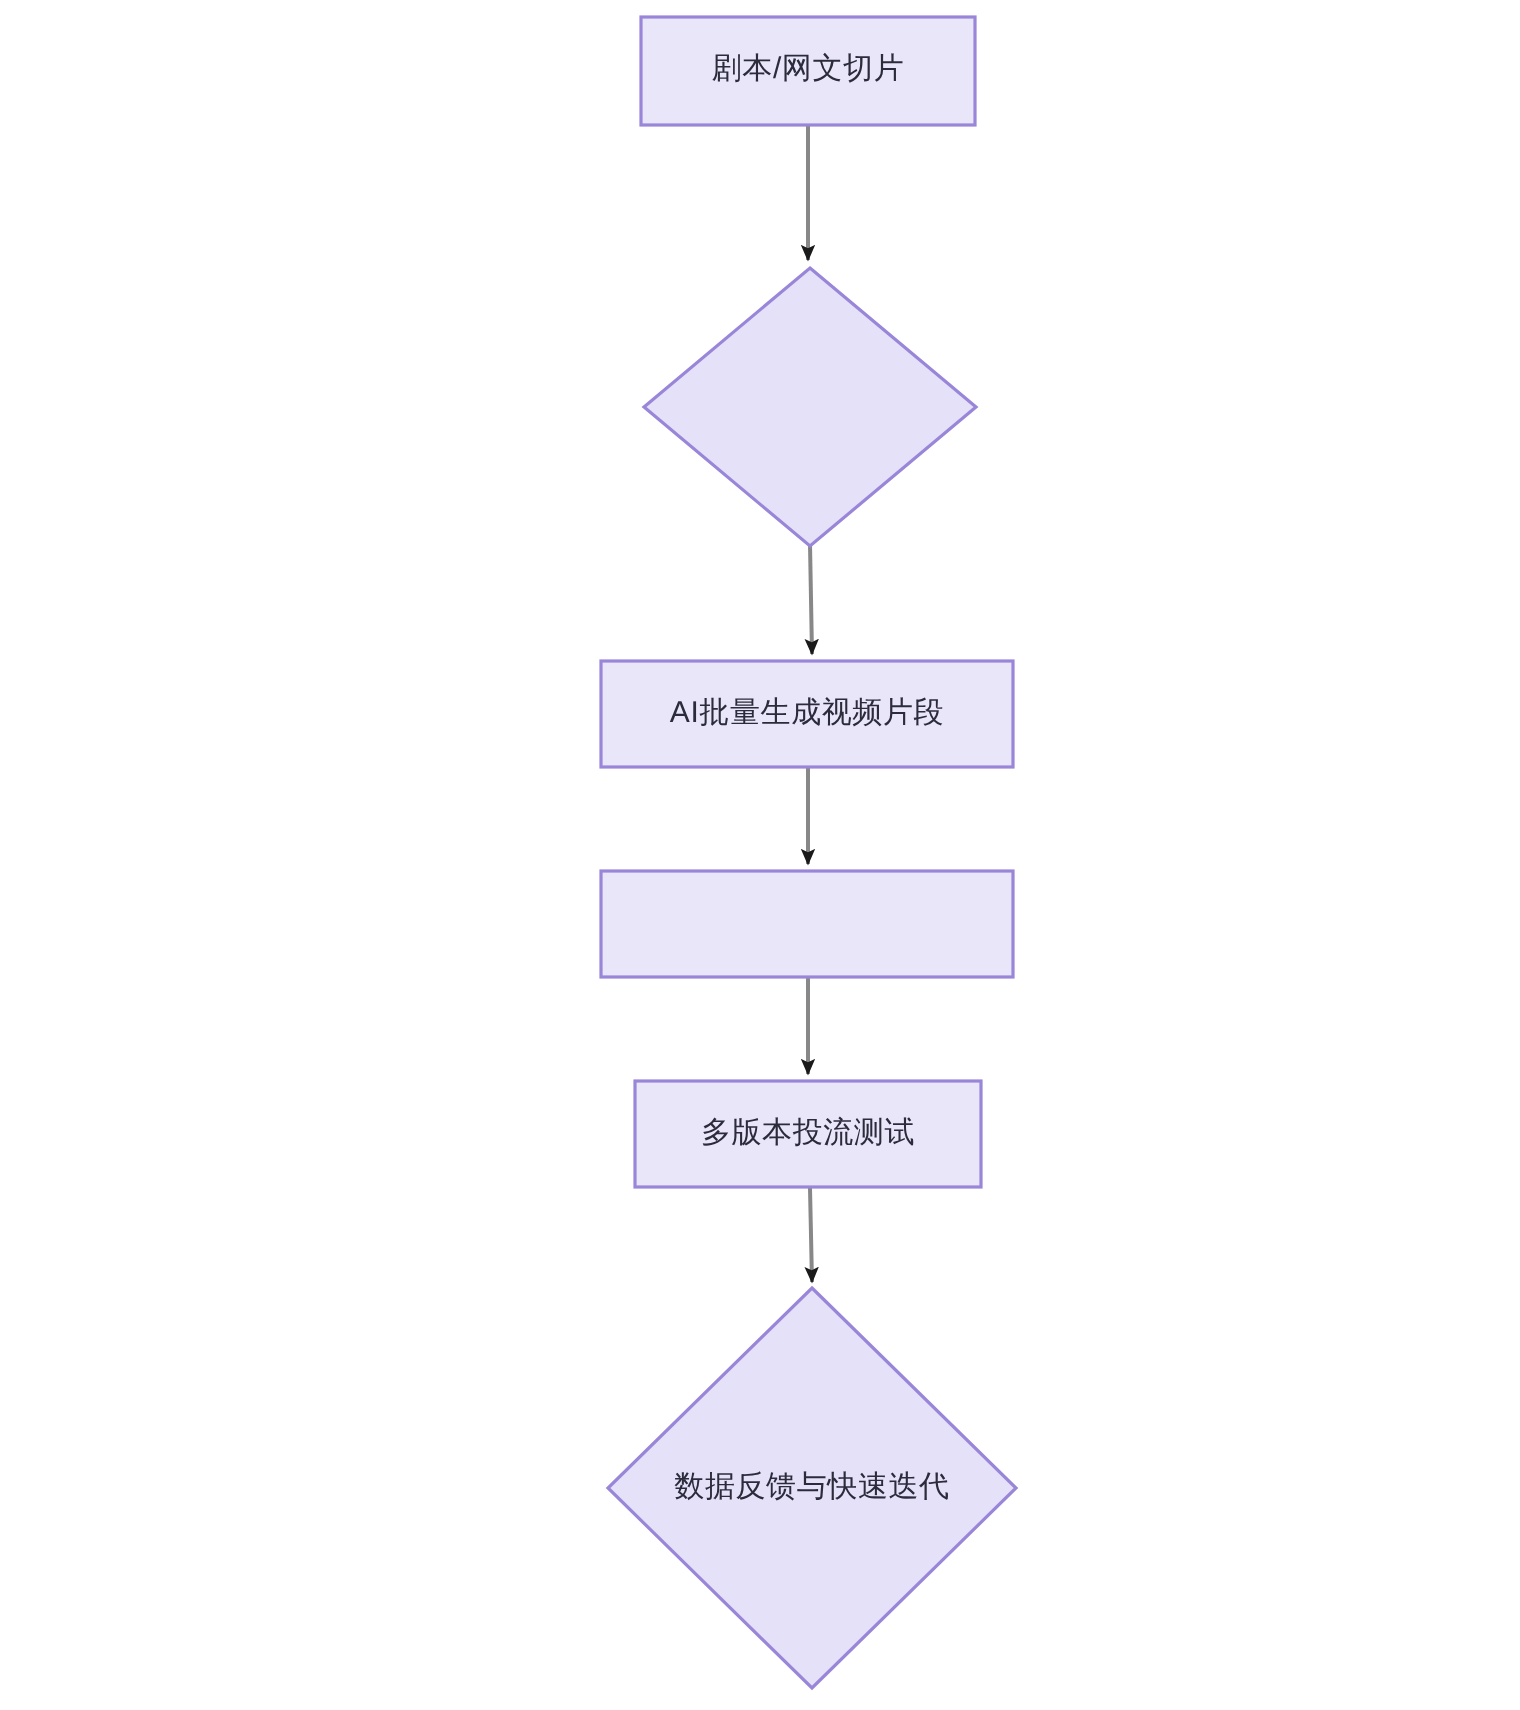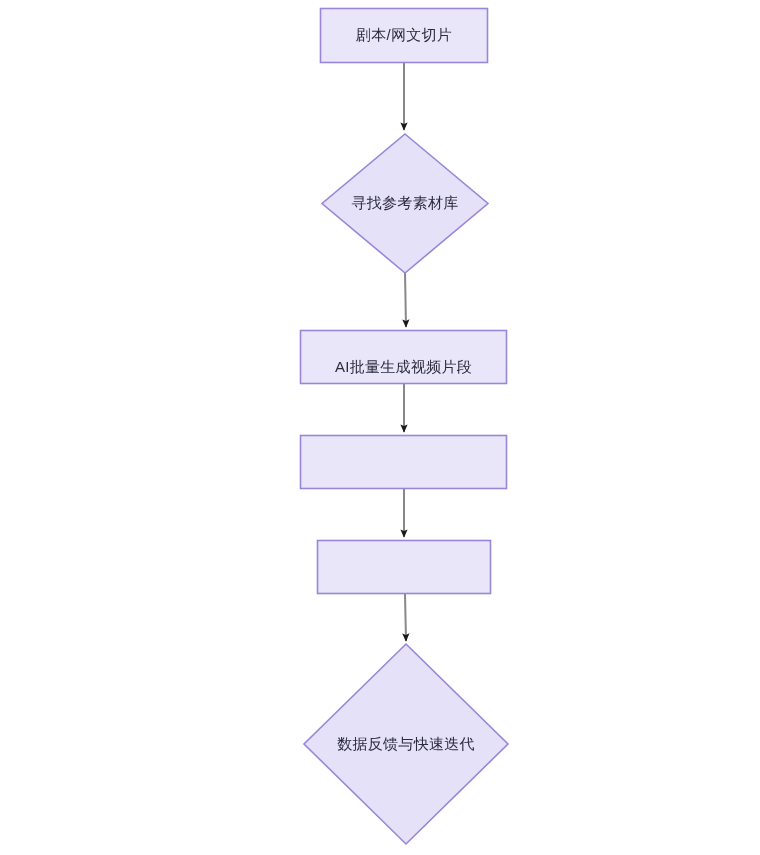--- a/index.html
+++ b/index.html
@@ -89,25 +89,25 @@
       <rect x="275.5" y="435.5" width="206" height="53" fill="#e9e6fa" stroke="#9a86d9" stroke-width="1.6"></rect>
 
       <rect x="292.5" y="540.5" width="173" height="53" fill="#e9e6fa" stroke="#9a86d9" stroke-width="1.6"></rect>
 
       <polygon points="381,644 483,744 381,844 279,744" fill="#e4e1f8" stroke="#9a86d9" stroke-width="1.6"></polygon>
     </g>
   </svg>
 
   <div class="node-label" style="left:295px; top:8px; width:168px; height:55px;">剧本/网文切片</div>
 
-  <div class="node-label" style="left:297px; top:176px; width:166px; height:55px;">寻找参考素材库</div>
 
-  <div class="node-label" style="left:275px; top:340px; width:207px; height:54px;">AI批量生成视频片段</div>
+  <div class="node-label" style="left:275px; top:330px; width:207px; height:54px;">AI批量生成视频片段</div>
 
 
+  <div class="node-label" style="left:292px; top:540px; width:174px; height:54px;">多版本投流测试</div>
 
   <div class="node-label" style="left:279px; top:717px; width:204px; height:55px;text-align:right;">数据反馈与快速迭代</div>
 
   <div class="node-hit" style="left:295px; top:8px; width:168px; height:55px;"></div>
   <div class="node-hit" style="left:297px; top:134px; width:166px; height:139px;"></div>
   <div class="node-hit" style="left:275px; top:330px; width:207px; height:54px;"></div>
   <div class="node-hit" style="left:275px; top:435px; width:207px; height:54px;"></div>
   <div class="node-hit" style="left:292px; top:540px; width:174px; height:54px;"></div>
   <div class="node-hit" style="left:279px; top:644px; width:204px; height:200px;"></div>
 

